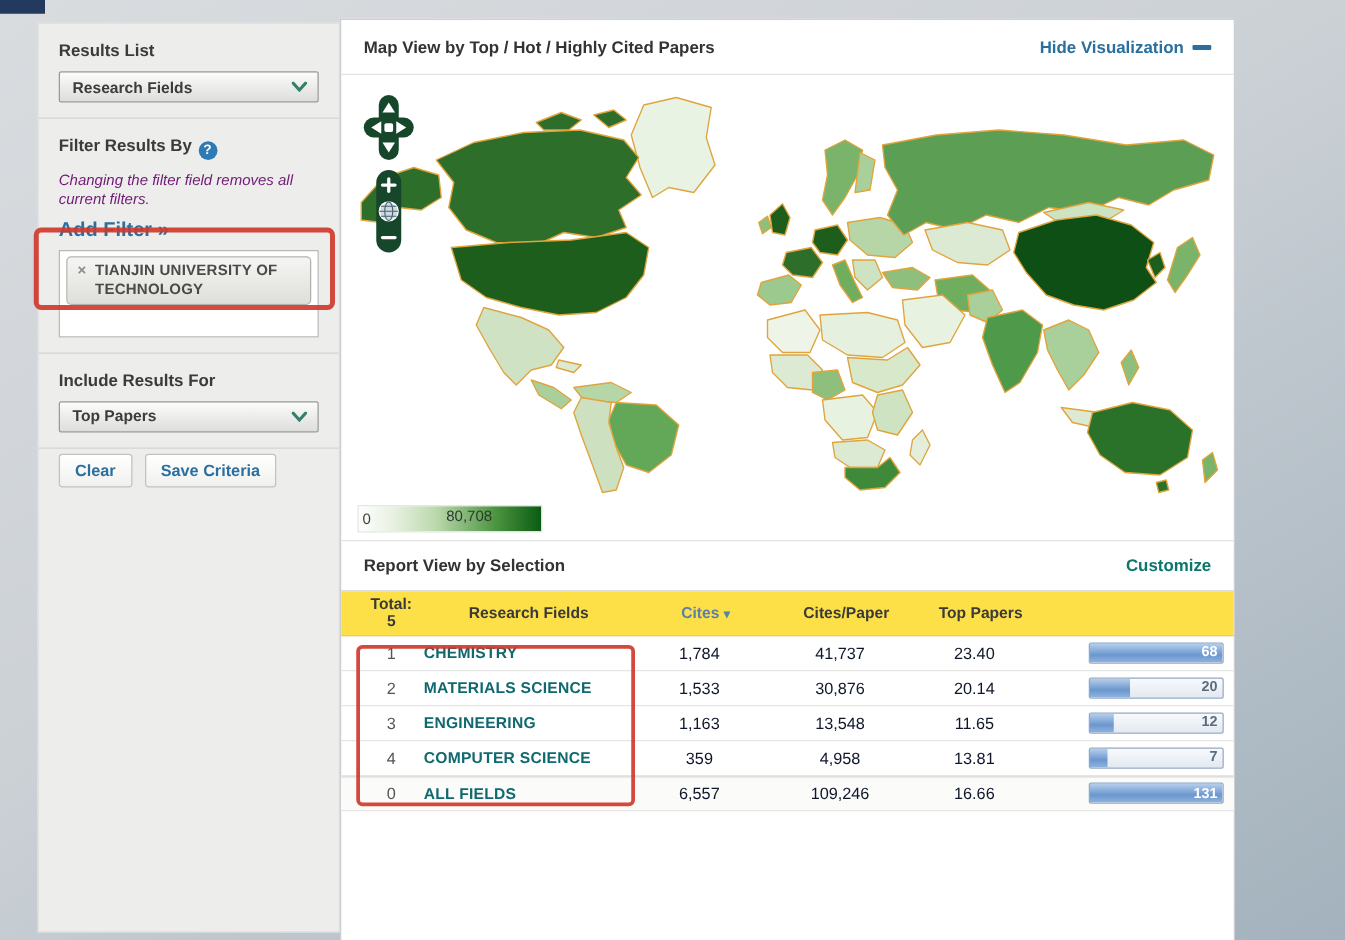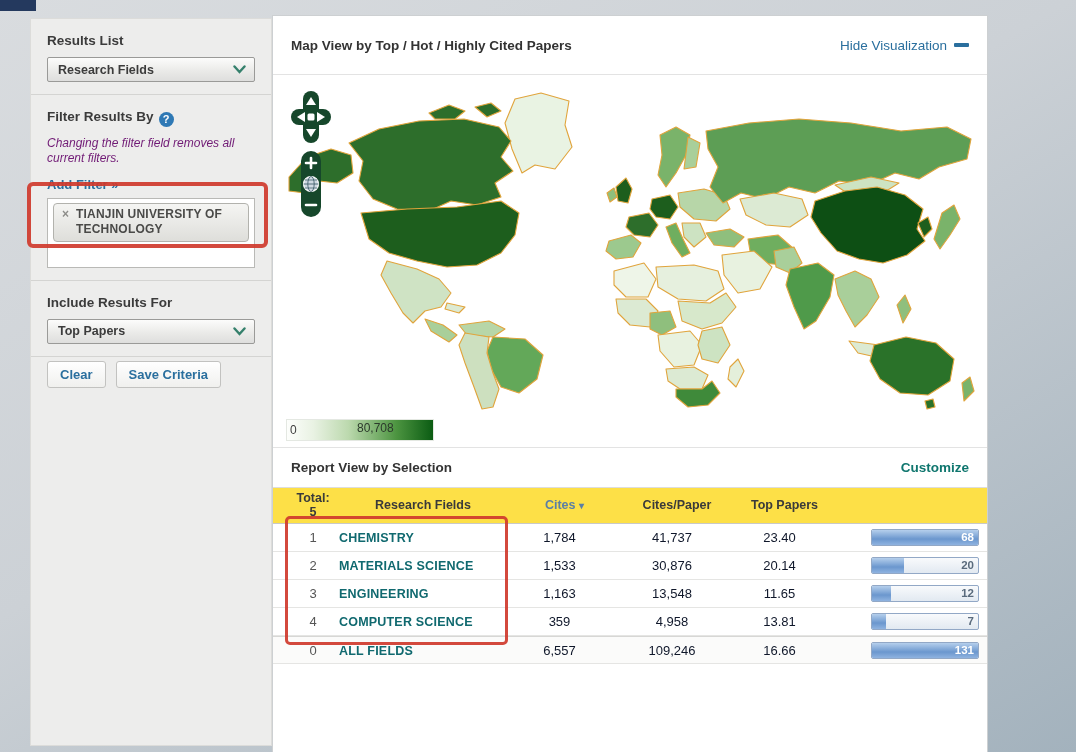--- a/index.html
+++ b/index.html
@@ -26,21 +26,21 @@
     display:flex; align-items:center; justify-content:space-between;
     padding:0 8px 0 10px; cursor:pointer;
   }
   .selectbox .sel-label { font-size:12.5px; font-weight:bold; color:#3c3c3c; }
   .help-badge {
     display:inline-flex; width:15px; height:15px; border-radius:50%;
     background:#2f79b5; color:#fff; font-size:11px; font-weight:bold;
     align-items:center; justify-content:center; margin-left:5px; vertical-align:-2px;
   }
   .filter-note { font-size:12px; font-style:italic; color:#701a75; line-height:1.3; margin-bottom:8px; }
-  .add-filter { font-size:13px; font-weight:bold; color:#2a6f9e; text-decoration:none; display:inline-block; margin-bottom:6px; }
+  .add-filter { font-size:16px; font-weight:bold; color:#2a6f9e; text-decoration:none; display:inline-block; margin-bottom:6px; }
   .filter-list {
     background:#fff; border:1px solid #b9b9b6; height:70px; padding:4px 5px;
   }
   .filter-tag {
     display:flex; gap:7px; align-items:flex-start;
     background:linear-gradient(#f5f5f3,#dededa);
     border:1px solid #b2b2ad; border-radius:4px; padding:3px 8px 4px 8px;
   }
   .filter-tag .tag-x { color:#8d8d8a; font-size:12px; font-weight:bold; line-height:1.3; cursor:pointer; }
   .filter-tag .tag-label { font-size:12px; font-weight:bold; color:#4a4a48; line-height:1.25; letter-spacing:.2px; }
@@ -50,25 +50,25 @@
     font-size:13px; font-weight:bold; color:#2a6f9e; padding:5px 12px; cursor:pointer;
     font-family:"Liberation Sans", sans-serif;
   }
 
   
   .main {
     position:absolute; left:272px; top:15px; width:716px; bottom:0;
     background:#fff; border:1px solid #cdd0d2; border-bottom:none;
   }
   .panel-header {
-    height:59px; border-bottom:1px solid #e3e3e3;
+    height:44px; border-bottom:1px solid #e3e3e3;
     display:flex; align-items:center; justify-content:space-between; padding:0 18px;
   }
   .panel-title { font-size:13.5px; font-weight:bold; color:#333; }
-  .hide-link { display:flex; align-items:center; gap:7px; font-size:13.5px; font-weight:normal; color:#2a6f9e; text-decoration:none; cursor:pointer; }
+  .hide-link { display:flex; align-items:center; gap:7px; font-size:13.5px; font-weight:bold; color:#2a6f9e; text-decoration:none; cursor:pointer; }
   .minus-glyph { width:15px; height:4px; background:#2a6f9e; border-radius:1px; display:inline-block; }
 
   .map-body { position:relative; height:373px; border-bottom:1px solid #e3e3e3; }
   .worldmap { position:absolute; left:6px; top:10px; }
   .map-controls { position:absolute; left:16px; top:14px; }
 
   .legend { position:absolute; left:13px; top:344px; width:148px; height:22px;
     background:linear-gradient(to right,#fdfefc,#e9f2e3 18%,#bcd9ae 42%,#4c9440 75%,#0b5c13 100%);
     border:1px solid #e4e8e2;
   }

